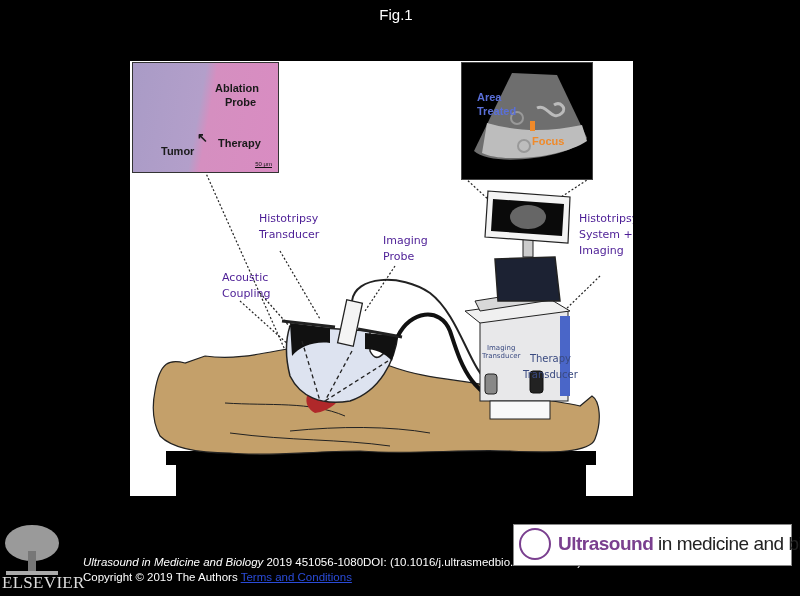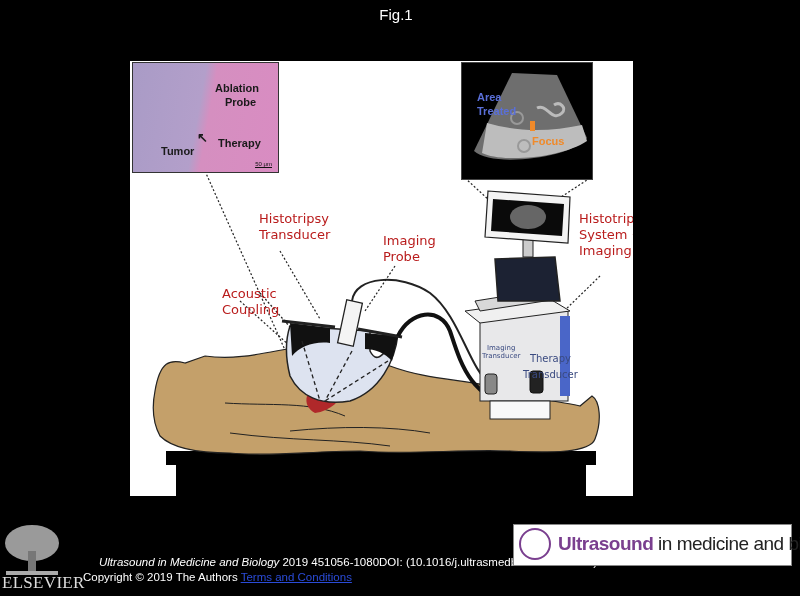--- a/index.html
+++ b/index.html
@@ -1,28 +1,28 @@
 <!DOCTYPE html>
 <html><head>
 <meta charset="utf-8">
 <style>
   html, body { margin:0; padding:0; background:#000; }
   body { width:800px; height:596px; position:relative; overflow:hidden; font-family:"Liberation Sans", sans-serif; }
   .fig-title { position:absolute; left:0; width:792px; top:6px; text-align:center; color:#fff; font-size:15px; }
   .figure { position:absolute; left:130px; top:61px; width:503px; height:435px; background:#fff; overflow:hidden; }
   .figure svg { position:absolute; left:0; top:0; }
-  .lbl { position:absolute; font-family:"DejaVu Sans", sans-serif; font-size:13px; line-height:16px; color:#b91c1c; white-space:pre; }
+  .lbl { position:absolute; font-family:"DejaVu Sans", sans-serif; font-size:11px; line-height:16px; color:#4c1d95; white-space:pre; }
   .histo { position:absolute; left:2px; top:1px; width:145px; height:109px; border:1px solid #333; overflow:hidden;
     background: linear-gradient(100deg, #a99bc6 0%, #b39fca 45%, #d58fc0 52%, #d98cc2 100%); }
   .histo .txt { position:absolute; font-weight:bold; font-size:11px; color:#1a1a1a; line-height:13px; text-align:center; }
   .histo .scale { position:absolute; right:6px; bottom:4px; font-size:6px; color:#111; border-bottom:1px solid #111; }
   .us-img { position:absolute; left:331px; top:1px; width:130px; height:116px; background:#000; border:1px solid #444; overflow:hidden; }
   .us-img .t { position:absolute; font-weight:bold; font-size:11px; line-height:13px; }
   .caption { position:absolute; left:83px; top:555px; color:#fff; font-size:11.5px; line-height:15px; }
-  .caption i { font-style:italic;margin-left:16px; }
+  .caption i { font-style:italic; }
   .caption a { color:#2a4bd8; text-decoration:underline; }
   .elsevier { position:absolute; left:2px; top:523px; width:60px; height:72px; }
   .elsevier .word { position:absolute; left:0; bottom:2px; width:62px; text-align:center; font-family:"Liberation Serif", serif; color:#ddd; font-size:17px; letter-spacing:0.3px; }
   .journal-logo { position:absolute; left:513px; top:524px; width:277px; height:40px; background:#fff; border:1px solid #888; }
   .journal-logo .mark { position:absolute; left:5px; top:3px; width:32px; height:32px; border:2px solid #7a3f8f; border-radius:50%; box-sizing:border-box; }
   .journal-logo .name { position:absolute; left:44px; top:8px; font-size:19px; color:#7a3f8f; white-space:nowrap; letter-spacing:-0.5px; }
   .journal-logo .name b { font-weight:bold; }
   .journal-logo .name span { color:#222; font-weight:normal; }
 </style>
 </head>
@@ -108,21 +108,21 @@
     </svg>
     <div class="t" style="left:15px; top:30px; color:#5a6fd8;margin-top:12px;">Treated</div>
     <div class="t" style="left:15px; top:28px; color:#5a6fd8;">Area</div>
     <div class="t" style="left:70px; top:72px; color:#f08a2a;">Focus</div>
   </div>
 
   <div class="lbl" style="left:129px; top:150px;">Histotripsy
 Transducer</div>
   <div class="lbl" style="left:253px; top:172px;">Imaging
 Probe</div>
-  <div class="lbl" style="left:92px; top:209px;margin-top:16px;">Acoustic
+  <div class="lbl" style="left:92px; top:209px;">Acoustic
 Coupling</div>
   <div class="lbl" style="left:449px; top:150px;">Histotripsy
 System + US
 Imaging</div>
   <div class="lbl" style="left:352px; top:283px; font-size:7px; line-height:8px; color:#3a4a80; text-align:center;">Imaging
 Transducer</div>
   <div class="lbl" style="left:393px; top:290px; font-size:10px; line-height:16px; color:#3a4a80; text-align:center;">Therapy
 Transducer</div>
 </div>
 

